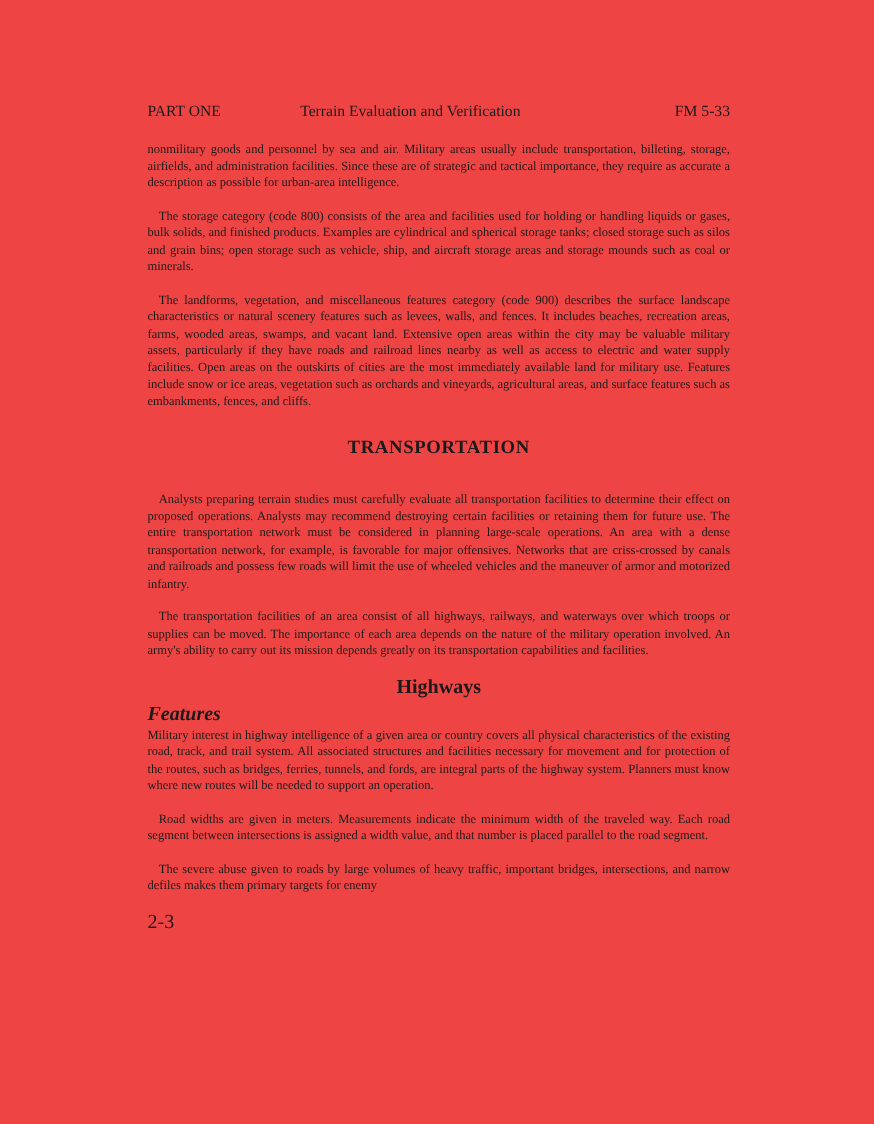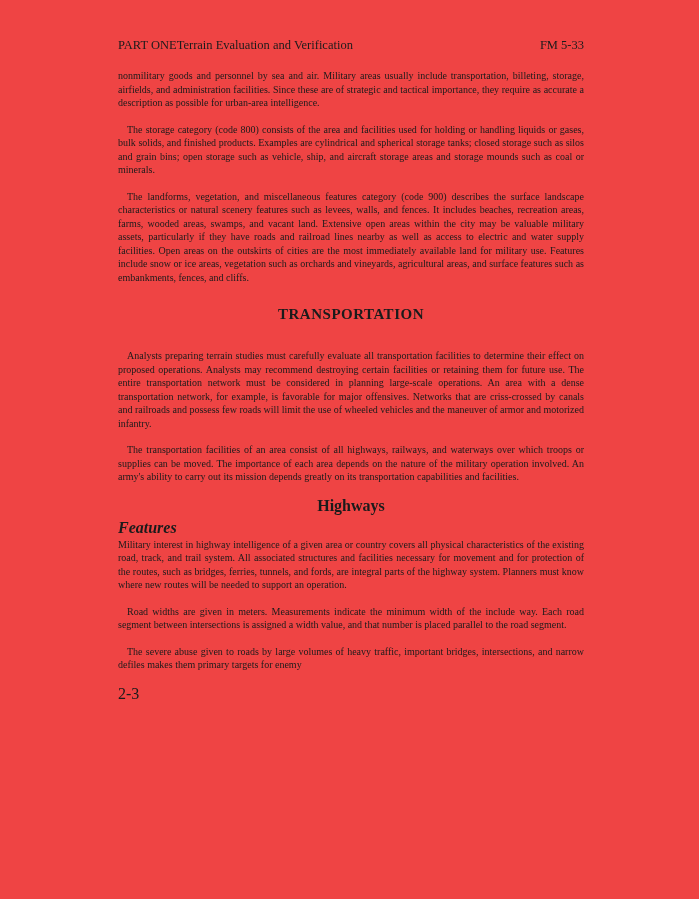--- a/index.html
+++ b/index.html
@@ -28,24 +28,26 @@
     display: flex;
     align-items: baseline;
     font-size: 12.5px;
     margin-bottom: 16px;
   }
   .header-part {
     flex: 0 0 auto;
   }
   .header-title {
     flex: 1 1 auto;
+    text-align: center;
     padding-right: 60px;
   }
   .header-manual {
     flex: 0 0 auto;
+    margin-top: 44px;
   }
   .body-text p {
     font-size: 10px;
     line-height: 13.5px;
     text-align: justify;
     margin: 0 0 13px 0;
   }
   .body-text p.indent {
     text-indent: 9px;
   }
@@ -93,20 +95,20 @@
 
       <h1 class="main-heading">TRANSPORTATION</h1>
 
       <p class="indent">Analysts preparing terrain studies must carefully evaluate all transportation facilities to determine their effect on proposed operations. Analysts may recommend destroying certain facilities or retaining them for future use. The entire transportation network must be considered in planning large-scale operations. An area with a dense transportation network, for example, is favorable for major offensives. Networks that are criss-crossed by canals and railroads and possess few roads will limit the use of wheeled vehicles and the maneuver of armor and motorized infantry.</p>
       <p class="indent">The transportation facilities of an area consist of all highways, railways, and waterways over which troops or supplies can be moved. The importance of each area depends on the nature of the military operation involved. An army's ability to carry out its mission depends greatly on its transportation capabilities and facilities.</p>
 
       <h2 class="sub-heading">Highways</h2>
       <h3 class="features-heading">Features</h3>
 
       <p>Military interest in highway intelligence of a given area or country covers all physical characteristics of the existing road, track, and trail system. All associated structures and facilities necessary for movement and for protection of the routes, such as bridges, ferries, tunnels, and fords, are integral parts of the highway system. Planners must know where new routes will be needed to support an operation.</p>
-      <p class="indent">Road widths are given in meters. Measurements indicate the minimum width of the include way. Each road segment between intersections is assigned a width value, and that number is placed parallel to the road segment.</p>
+      <p class="indent">Road widths are given in meters. Measurements indicate the minimum width of the traveled way. Each road segment between intersections is assigned a width value, and that number is placed parallel to the road segment.</p>
       <p class="indent">The severe abuse given to roads by large volumes of heavy traffic, important bridges, intersections, and narrow defiles makes them primary targets for enemy</p>
 
       <div class="page-number">2-3</div>
     </div>
 
   </div>
 </div>
 
 </body></html>

